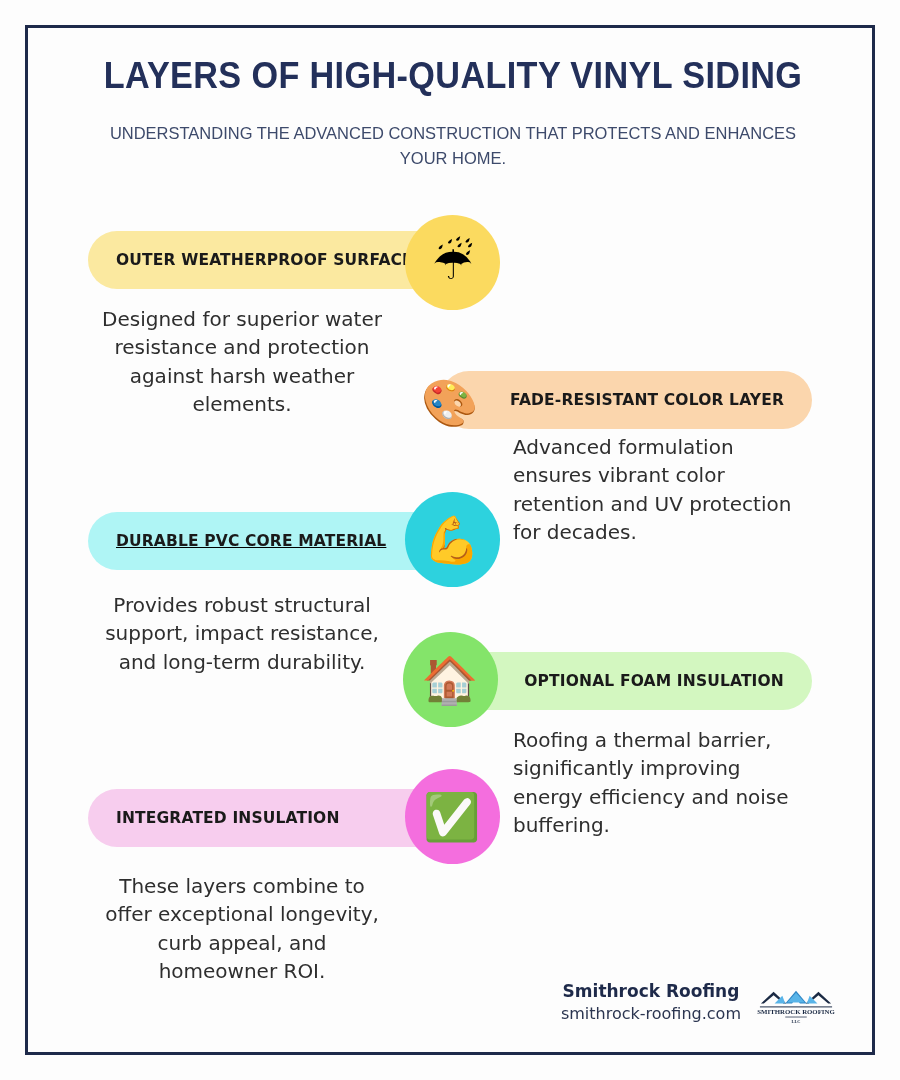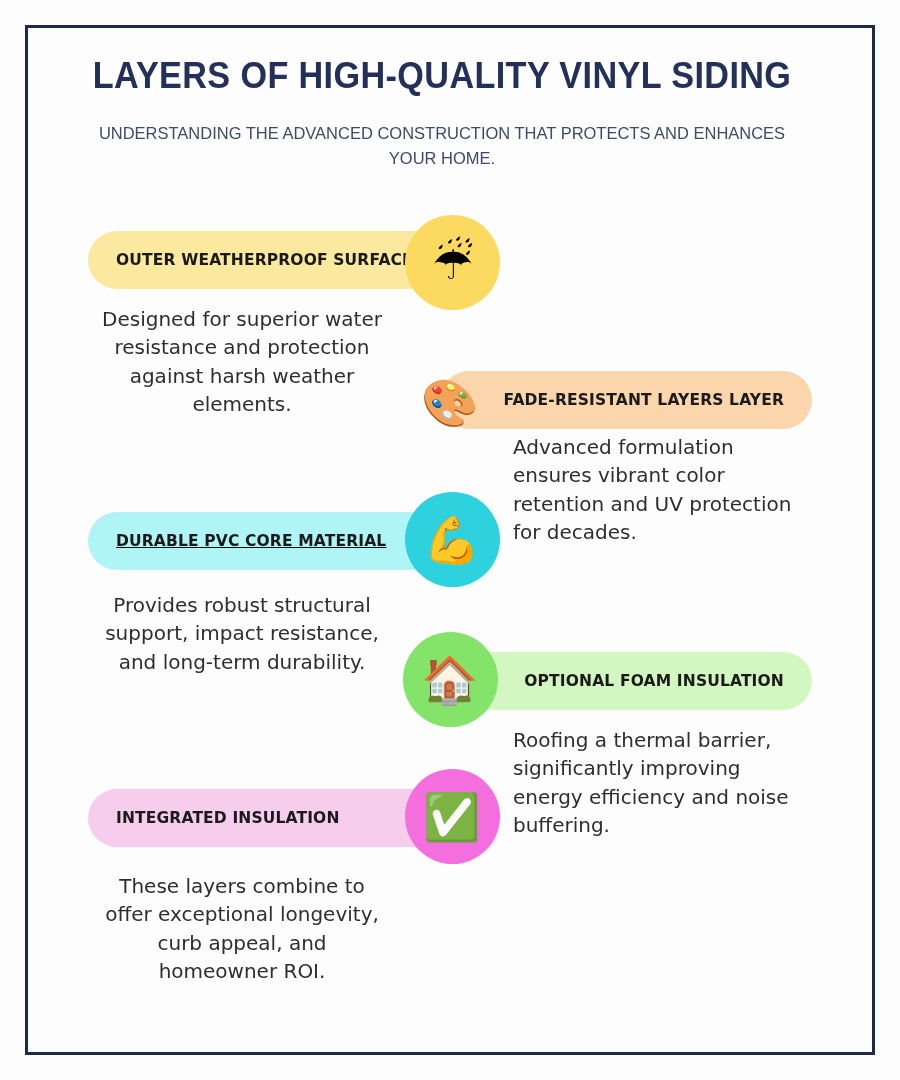--- a/index.html
+++ b/index.html
@@ -28,21 +28,21 @@
     width: 850px;
     height: 1030px;
     border: 3px solid #1e2a4a;
     box-sizing: border-box;
     pointer-events: none;
   }
 
   
   .header {
     position: absolute;
-    left: 52px;
+    left: 63px;
     top: 55px;
     width: 780px;
     text-align: center;
   }
   .title {
     font-family: "Liberation Sans Narrow", "Liberation Sans", sans-serif;
     font-size: 36px;
     font-weight: bold;
     letter-spacing: 0.4px;
     color: #23305a;
@@ -185,21 +185,21 @@
       <span class="pill-label">OUTER WEATHERPROOF SURFACE</span>
     </div>
     <div class="circle" id="circle-0" style="top: -16px; background: rgb(251, 218, 95);">
       <span class="emoji">☔</span>
     </div>
     <div class="desc" style="top:74px">Designed for superior water resistance and protection against harsh weather elements.</div>
   </div>
 
   <div class="layer right" style="top:371px">
     <div class="pill" id="pill-1" style="background: rgb(251, 214, 173);">
-      <span class="pill-label">FADE-RESISTANT LAYERS LAYER</span>
+      <span class="pill-label">FADE-RESISTANT COLOR LAYER</span>
     </div>
     <div class="circle" id="circle-1" style="top:-16px">
       <span class="emoji">🎨</span>
     </div>
     <div class="desc" style="top:62px">Advanced formulation ensures vibrant color retention and UV protection for decades.</div>
   </div>
 
   <div class="layer left" style="top:512px">
     <div class="pill" id="pill-2" style="background: rgb(175, 245, 245); text-decoration: underline;">
       <span class="pill-label">DURABLE PVC CORE MATERIAL</span>
@@ -223,14 +223,37 @@
   <div class="layer left" style="top:789px">
     <div class="pill" id="pill-4" style="background: rgb(247, 205, 238);">
       <span class="pill-label">INTEGRATED INSULATION</span>
     </div>
     <div class="circle" id="circle-4" style="top: -20px; background: rgb(244, 110, 222);">
       <span class="emoji">✅</span>
     </div>
     <div class="desc" style="top:83px">These layers combine to offer exceptional longevity, curb appeal, and homeowner ROI.</div>
   </div>
 
+  <div class="footer">
+    <div class="footer-text">
+      <div class="brand-name">Smithrock Roofing</div>
+      <div class="brand-url">smithrock-roofing.com</div>
+    </div>
+    <svg class="logo" viewBox="0 0 160 90">
+
+      <path d="M8 46 L34 22 L60 46 L54 46 L34 29 L14 46 Z" fill="#1b2a44"></path>
+
+      <path d="M58 46 L80 20 L102 46 L88 46 L80 34 L72 46 Z" fill="#2f86c5"></path>
+      <path d="M62 44 L80 24 L98 44 Z" fill="#59b4e8"></path>
+
+      <path d="M100 46 L126 22 L152 46 L146 46 L126 29 L106 46 Z" fill="#1b2a44"></path>
+
+      <path d="M36 46 L52 30 L58 46 Z" fill="#59b4e8"></path>
+      <path d="M102 46 L108 30 L124 46 Z" fill="#59b4e8"></path>
+
+      <rect x="6" y="52" width="148" height="2" fill="#1b2a44"></rect>
+      <text x="80" y="68" text-anchor="middle" font-family="'Liberation Serif', serif" font-size="14" font-weight="bold" fill="#1b2a44">SMITHROCK ROOFING</text>
+      <rect x="58" y="73" width="44" height="1.5" fill="#1b2a44"></rect>
+      <text x="80" y="86" text-anchor="middle" font-family="'Liberation Serif', serif" font-size="9" font-weight="bold" fill="#1b2a44">LLC</text>
+    </svg>
+  </div>
 
 </div>
 
 </body></html>

